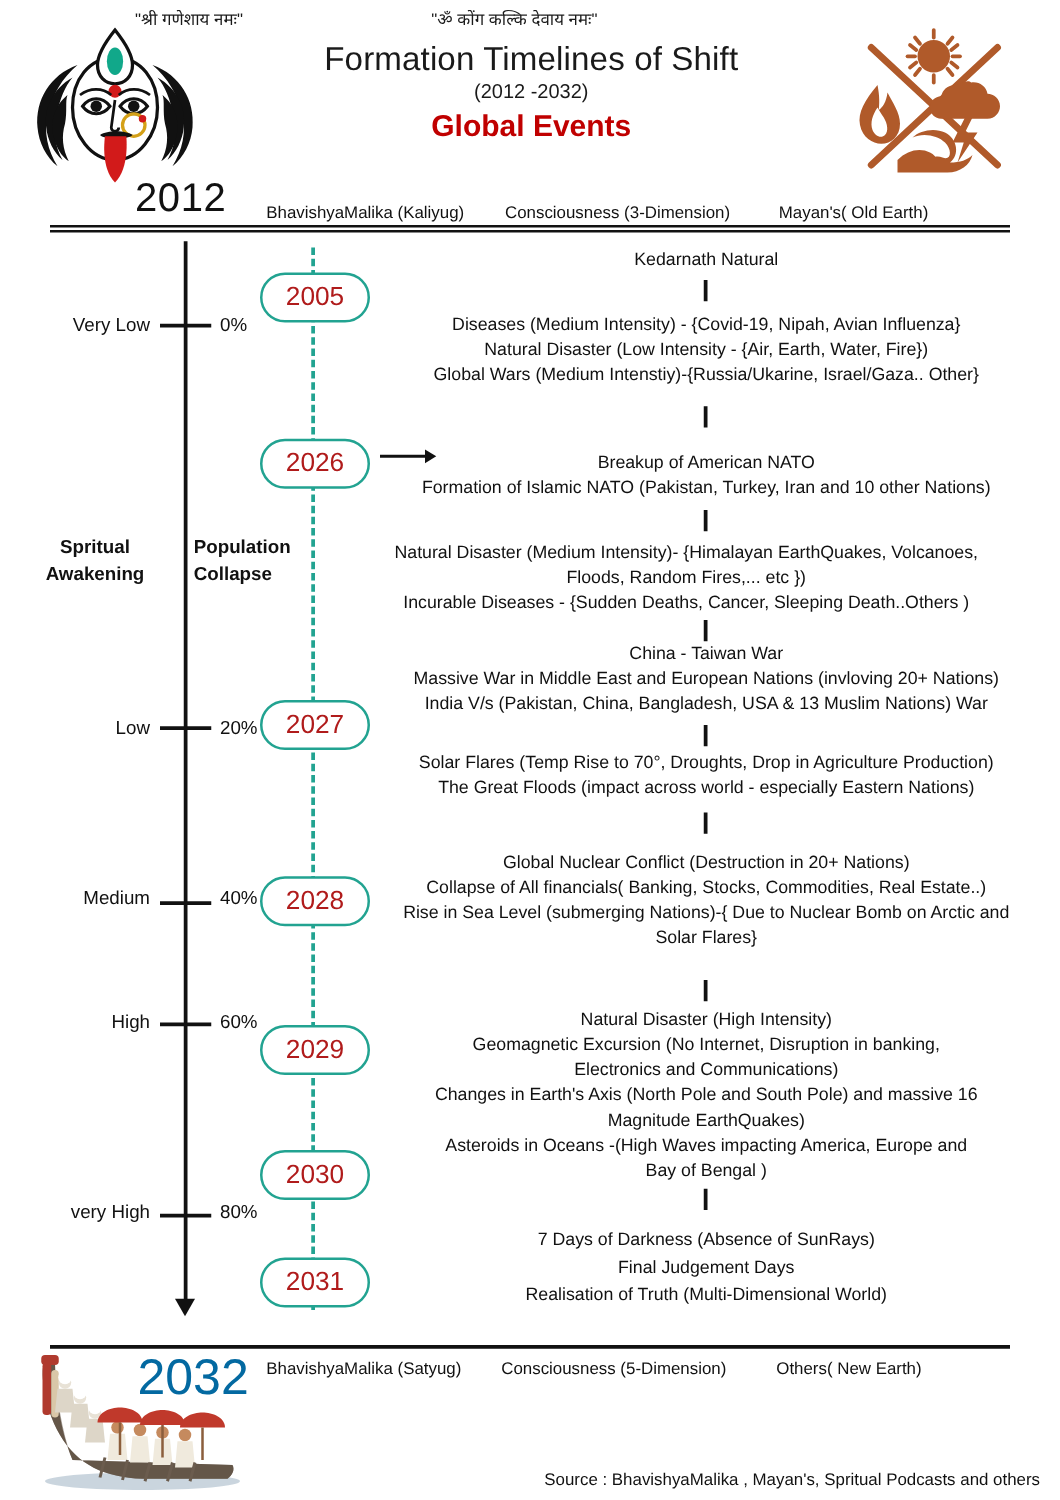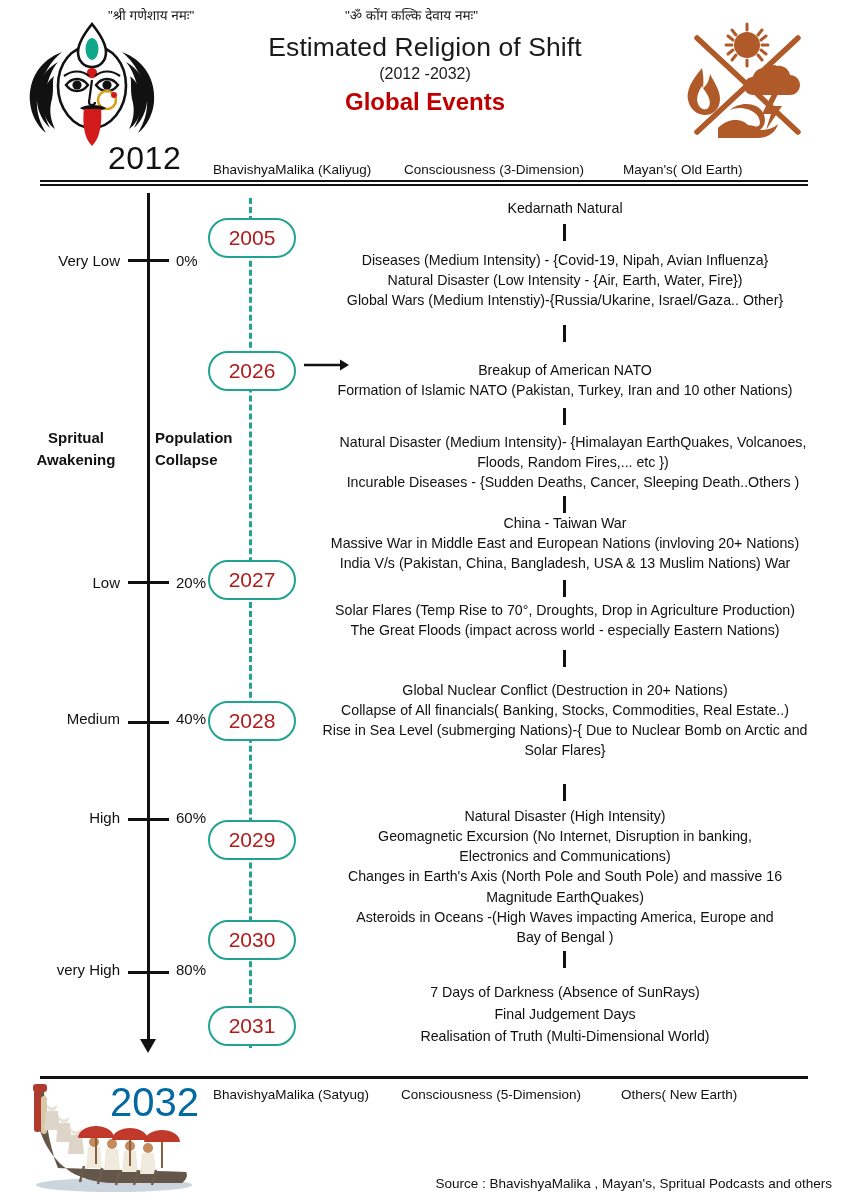--- a/index.html
+++ b/index.html
@@ -176,21 +176,21 @@
       <circle cx="96" cy="79" r="3" fill="#D21A1A"></circle>
 
       <path d="M62 92 C68 88 82 88 88 92 C84 96 66 96 62 92 Z" fill="#111"></path>
       <path d="M66 93 C66 93 62 118 74 130 C86 118 83 93 83 93 Z" fill="#D21A1A"></path>
     </svg>
   </div>
 
   <div class="mantra-left">"श्री गणेशाय नमः"</div>
   <div class="mantra-right">"ॐ कोंग कल्कि देवाय नमः"</div>
 
-  <div class="title-main">Estimated Religion of Shift</div>
+  <div class="title-main">Formation Timelines of Shift</div>
   <div class="title-sub">(2012 -2032)</div>
   <div class="title-red">Global Events</div>
 
   <div class="logo-elements">
     <svg viewBox="0 0 150 125" width="150" height="125">
       <g stroke="#B05A2A" stroke-width="5.5" stroke-linecap="round">
         <line x1="25" y1="18" x2="126" y2="112"></line>
         <line x1="126" y1="18" x2="25" y2="112"></line>
       </g>
 
@@ -290,21 +290,21 @@
     <div>Global Wars (Medium Intenstiy)-{Russia/Ukarine, Israel/Gaza.. Other}</div>
   </div>
   <div class="sep-bar" style="top:325px"></div>
 
   <div class="evt" style="left:300px; top:360px; width:530px">
     <div>Breakup of American NATO</div>
     <div>Formation of Islamic NATO (Pakistan, Turkey, Iran and 10 other Nations)</div>
   </div>
   <div class="sep-bar" style="top:408px"></div>
 
-  <div class="evt" style="left:308px; top:432px; width:530px">
+  <div class="evt" style="left:284px; top:432px; width:530px">
     <div>Natural Disaster  (Medium Intensity)- {Himalayan EarthQuakes, Volcanoes,</div>
     <div>Floods, Random Fires,... etc })</div>
     <div>Incurable Diseases - {Sudden Deaths, Cancer, Sleeping Death..Others )</div>
   </div>
   <div class="sep-bar" style="top:496px"></div>
 
   <div class="evt" style="left:300px; top:513px; width:530px">
     <div>China - Taiwan War</div>
     <div>Massive War in Middle East and European Nations (invloving 20+ Nations)</div>
     <div>India V/s (Pakistan, China, Bangladesh, USA &amp; 13 Muslim Nations) War</div>

